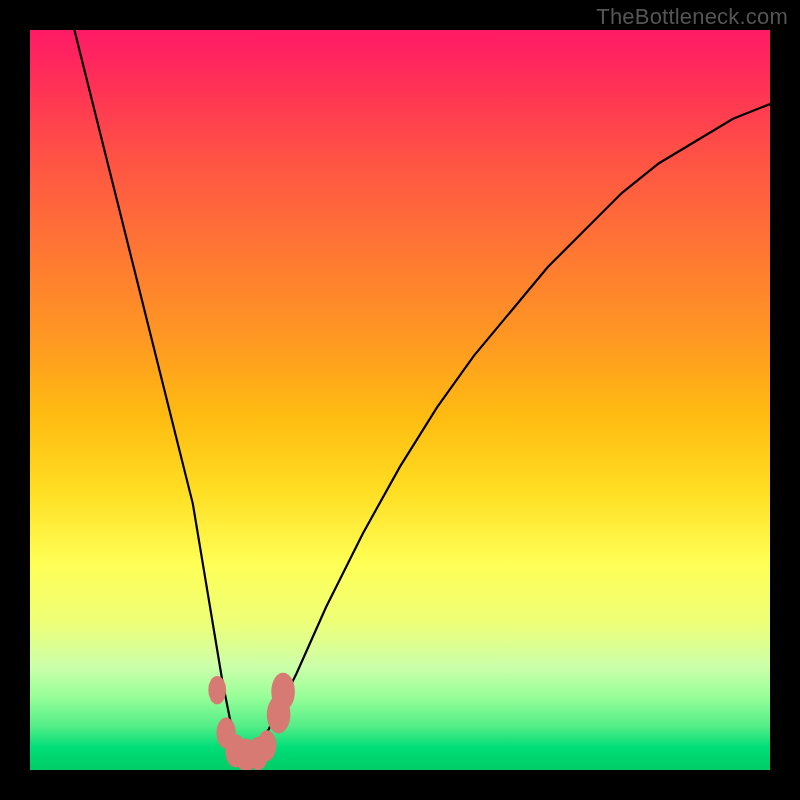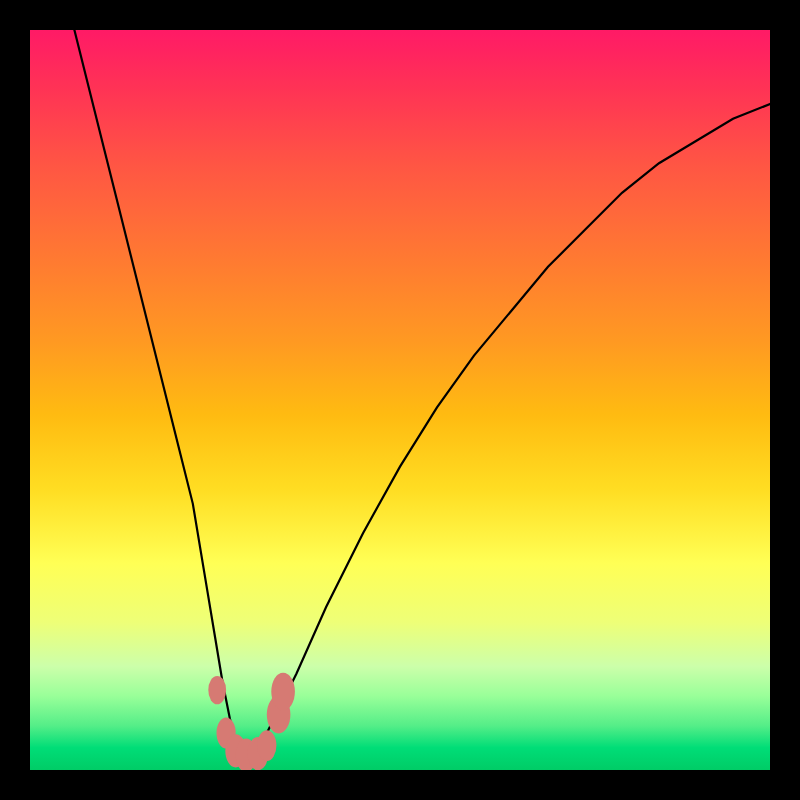--- a/index.html
+++ b/index.html
@@ -68,20 +68,21 @@
   }
   .marker {
     fill: #d67a73;
     stroke: none;
   }
 </style>
 </head>
 <body>
 
 <div class="frame">
+  <div class="watermark">TheBottleneck.com</div>
 
   <div class="plot">
     <svg class="curve" viewBox="0 0 740 740" preserveAspectRatio="none">
       <path id="curve-path" d="M44.4 0.0 L59.2 59.2 L74.0 118.4 L88.8 177.6 L103.6 236.8 L118.4 296.0 L133.2 355.2 L148.0 414.4 L162.8 473.6 L177.6 562.4 L185.0 606.8 L192.4 651.2 L199.8 688.2 L207.2 717.8 L214.6 725.2 L222.0 725.2 L229.4 717.8 L236.8 703.0 L244.2 688.2 L251.6 673.4 L266.4 643.8 L296.0 577.2 L333.0 503.2 L370.0 436.6 L407.0 377.4 L444.0 325.6 L481.0 281.2 L518.0 236.8 L555.0 199.8 L592.0 162.8 L629.0 133.2 L666.0 111.0 L703.0 88.8 L740.0 74.0"></path>
       <g id="markers-group">
           <ellipse class="marker" cx="187.2" cy="660.1" rx="8.9" ry="14.2"></ellipse>
           <ellipse class="marker" cx="196.1" cy="703.0" rx="9.6" ry="15.4"></ellipse>
           <ellipse class="marker" cx="205.7" cy="720.8" rx="10.4" ry="16.6"></ellipse>
           <ellipse class="marker" cx="216.1" cy="725.2" rx="10.4" ry="16.6"></ellipse>
           <ellipse class="marker" cx="227.9" cy="723.7" rx="10.4" ry="16.6"></ellipse>

